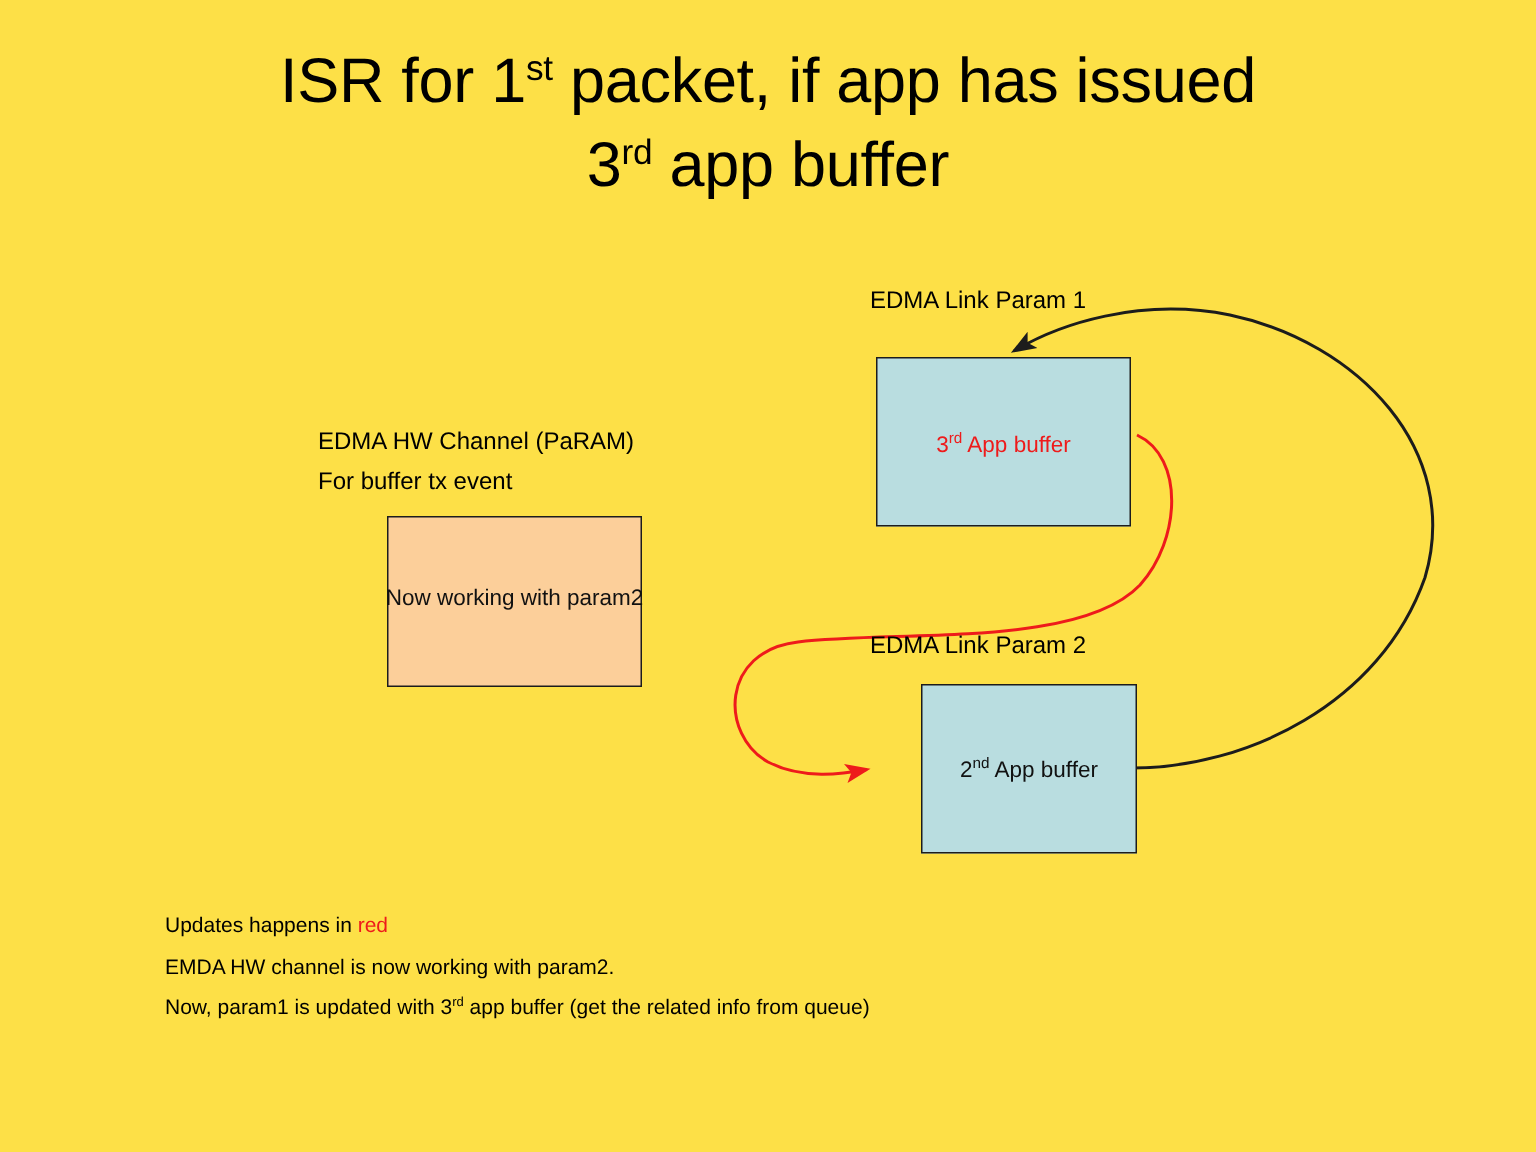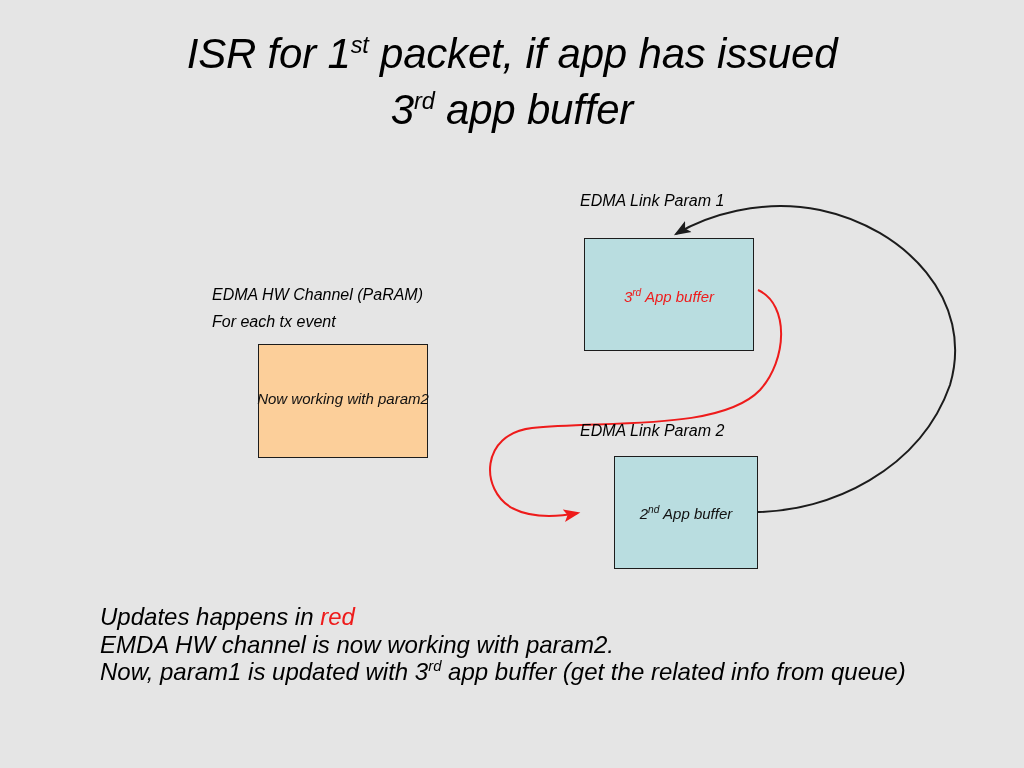--- a/index.html
+++ b/index.html
@@ -4,25 +4,24 @@
 <style>
   html, body {
     margin: 0;
     padding: 0;
     background: #ffffff;
   }
   #slide {
     position: relative;
     width: 1024px;
     height: 768px;
-    background: #e5e5e5;
+    background: #fde047;
     overflow: hidden;
     font-family: "Liberation Sans", sans-serif;
     color: #000000;
-    font-style: italic;
   }
 
   
   .title {
     position: absolute;
     left: 0;
     top: 26px;
     width: 1024px;
     text-align: center;
     font-size: 42px;
@@ -107,24 +106,24 @@
     left: 0;
     top: 0;
     width: 1024px;
     height: 768px;
     pointer-events: none;
   }
 
   
   #notes {
     position: absolute;
-    left: 100px;
+    left: 110px;
     top: 603px;
     width: 890px;
-    font-size: 24px;
+    font-size: 14px;
     line-height: 27.5px;
     color: #000000;
   }
   #notes .note-line { white-space: nowrap; }
   #notes sup {
     font-size: 0.62em;
     vertical-align: super;
     line-height: 0;
   }
   .red-word { color: #ee1b1b; }
@@ -161,21 +160,21 @@
              C 480,434 480,490 512,508
              C 535,520 562,516 578,513" fill="none" stroke="#ee1b1b" stroke-width="2" marker-end="url(#arrow-red)"></path>
   </svg>
 
   <div class="sec-label" id="label-param1">EDMA Link Param 1</div>
 
   <div class="sec-label" id="label-param2">EDMA Link Param 2</div>
 
   <div class="sec-label" id="label-hwchan">
     <div>EDMA HW Channel (PaRAM)</div>
-    <div>For each tx event</div>
+    <div>For buffer tx event</div>
   </div>
 
   <div class="box box-blue" id="box-param1">
     <span class="box-text" id="box1-text"><span>3</span><sup>rd</sup><span> App buffer</span></span>
   </div>
 
   <div class="box box-blue" id="box-param2">
     <span class="box-text" id="box2-text"><span>2</span><sup>nd</sup><span> App buffer</span></span>
   </div>
 

